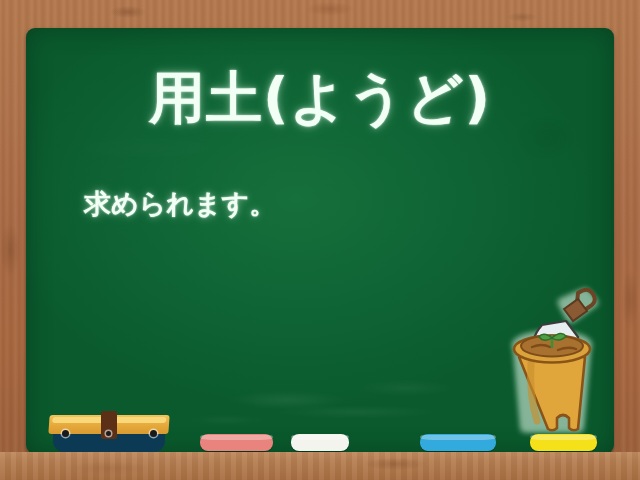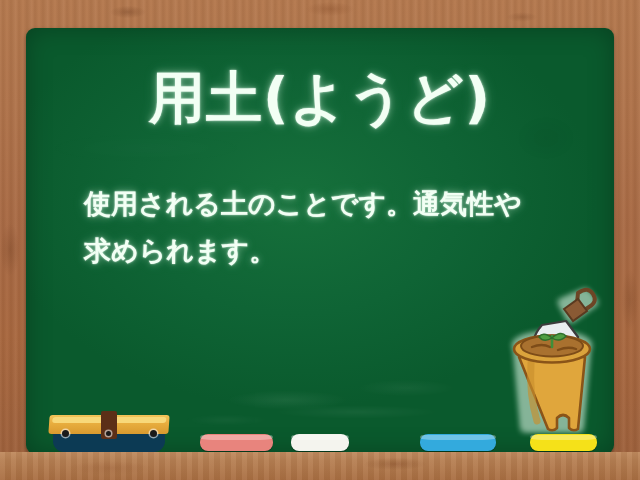--- a/index.html
+++ b/index.html
@@ -163,21 +163,20 @@
 <body>
 
 <div id="frame">
 
   <div id="board">
     <div id="board-dust"></div>
 
     <div id="title" class="chalk">用土(ようど)</div>
 
     <div id="body-text">
-      <div class="body-line chalk">使用される土のことです。通気性や</div>
       <div class="body-line chalk">求められます。</div>
     </div>
 
     <div id="pot-art">
       <svg width="130" height="170" viewBox="0 0 130 170" xmlns="http://www.w3.org/2000/svg">
         <defs>
           <filter id="chalkglow" x="-40%" y="-40%" width="180%" height="180%">
             <feGaussianBlur stdDeviation="3.2" result="b"></feGaussianBlur>
             <feMerge>
                 <feMergeNode in="b"></feMergeNode>

